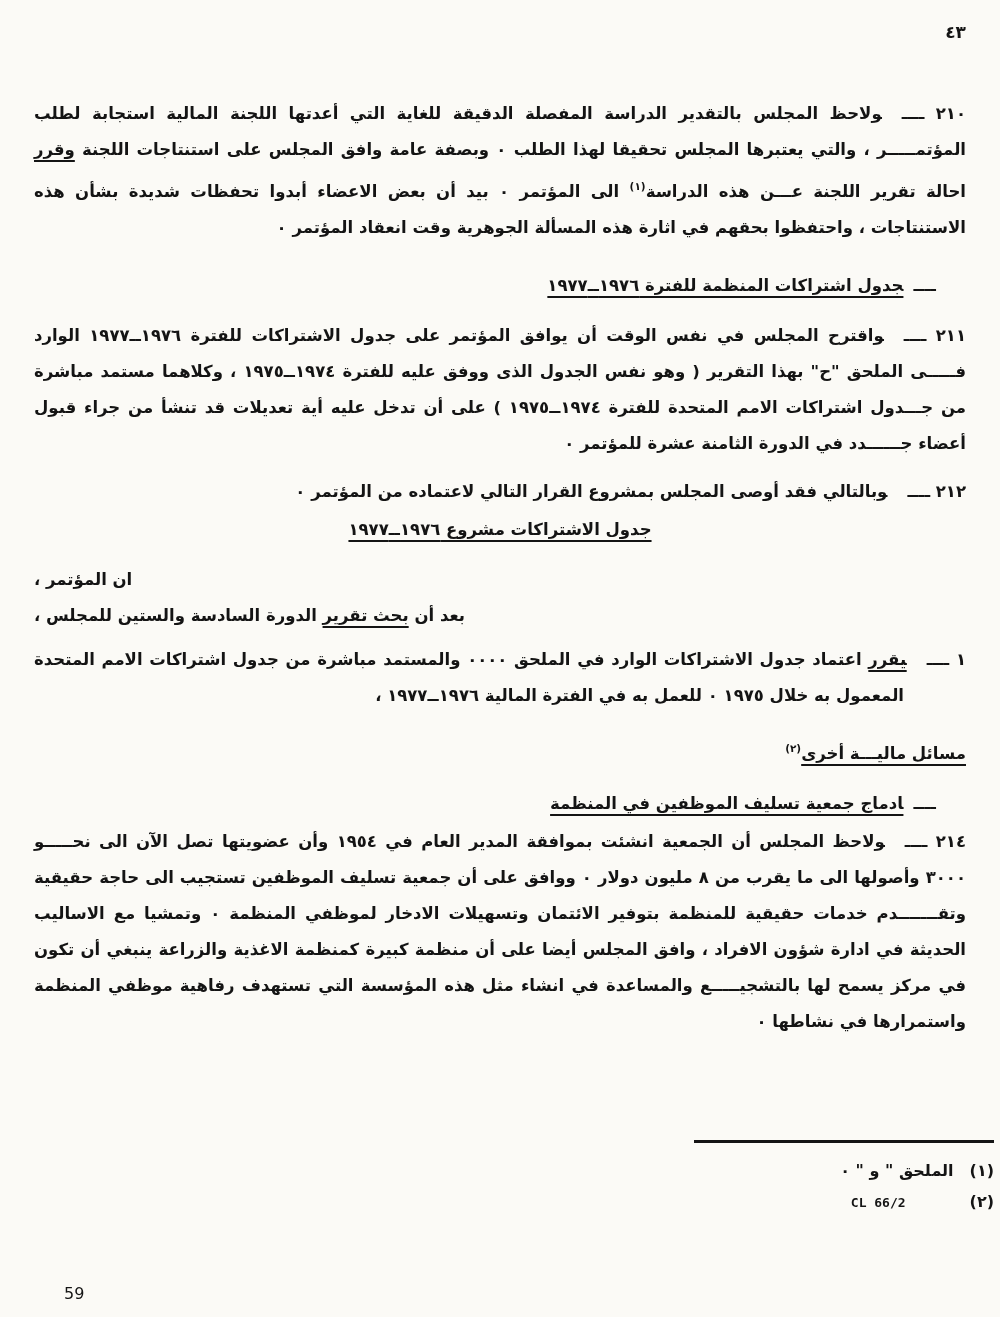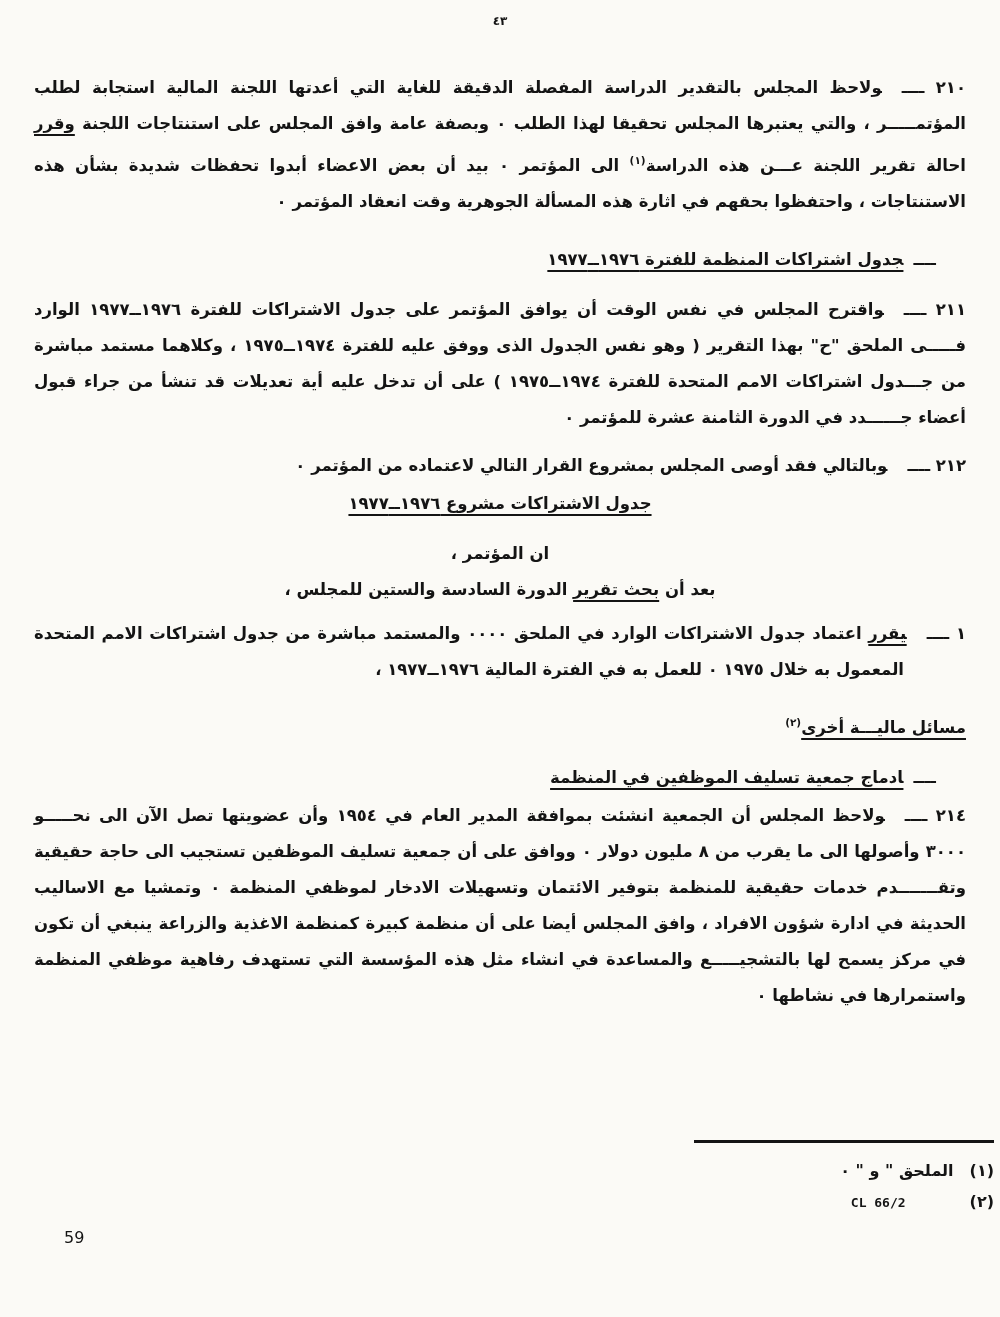--- a/index.html
+++ b/index.html
@@ -11,51 +11,50 @@
     font-weight:bold;
     overflow:hidden;
   }
   .page {
     position:relative;
     width:1000px; height:1317px;
     padding:14px 34px 0 34px;
     direction:rtl;
   }
   .top-num {
-    text-align:center;
-    font-size:12px;
-    margin-top:0;
+    font-size:17px;
+    margin-top:8px;
     letter-spacing:2px;
   }
   .para, .heading, .plain, .center {
     font-size:16.5px;
     line-height:36px;
   }
   .para { text-align:justify; }
-  .plain { text-align:center; }
+  .plain { text-align:left; }
   .center { text-align:center; }
   .pnum { margin-left:20px; white-space:nowrap; }
   .dash { margin-left:10px; }
   .u {
     text-decoration:underline;
     text-decoration-thickness:1.6px;
     text-underline-offset:5px;
   }
   sup.fnref {
     font-size:10.5px;
     vertical-align:7px;
     text-decoration:none;
   }
   .indent { margin-right:30px; }
   .item {
     padding-right:62px;
     text-indent:-62px;
     text-align:justify;
   }
-  .mt54 { margin-top:42px; }
+  .mt54 { margin-top:54px; }
   .mt24 { margin-top:24px; }
   .mt22 { margin-top:22px; }
   .mt16 { margin-top:16px; }
   .mt14 { margin-top:14px; }
   .mt12 { margin-top:12px; }
   .mt8  { margin-top:8px; }
   .mt2  { margin-top:2px; }
   .footnotes {
     position:absolute;
     top:1140px;
@@ -78,21 +77,21 @@
   .fn-marker { margin-left:16px; }
   .fn-row.wide .fn-marker { margin-left:64px; }
   .latin {
     font-family:"DejaVu Sans Mono", monospace;
     font-size:13px;
     unicode-bidi:embed;
   }
   .bottom-num {
     position:absolute;
     left:64px;
-    top:1228px;
+    top:1284px;
     font-family:"DejaVu Sans", sans-serif;
     font-weight:normal;
     font-size:16px;
     direction:ltr;
   }
 </style>
 </head>
 <body>
 
 <div class="page" dir="rtl" lang="ar">

